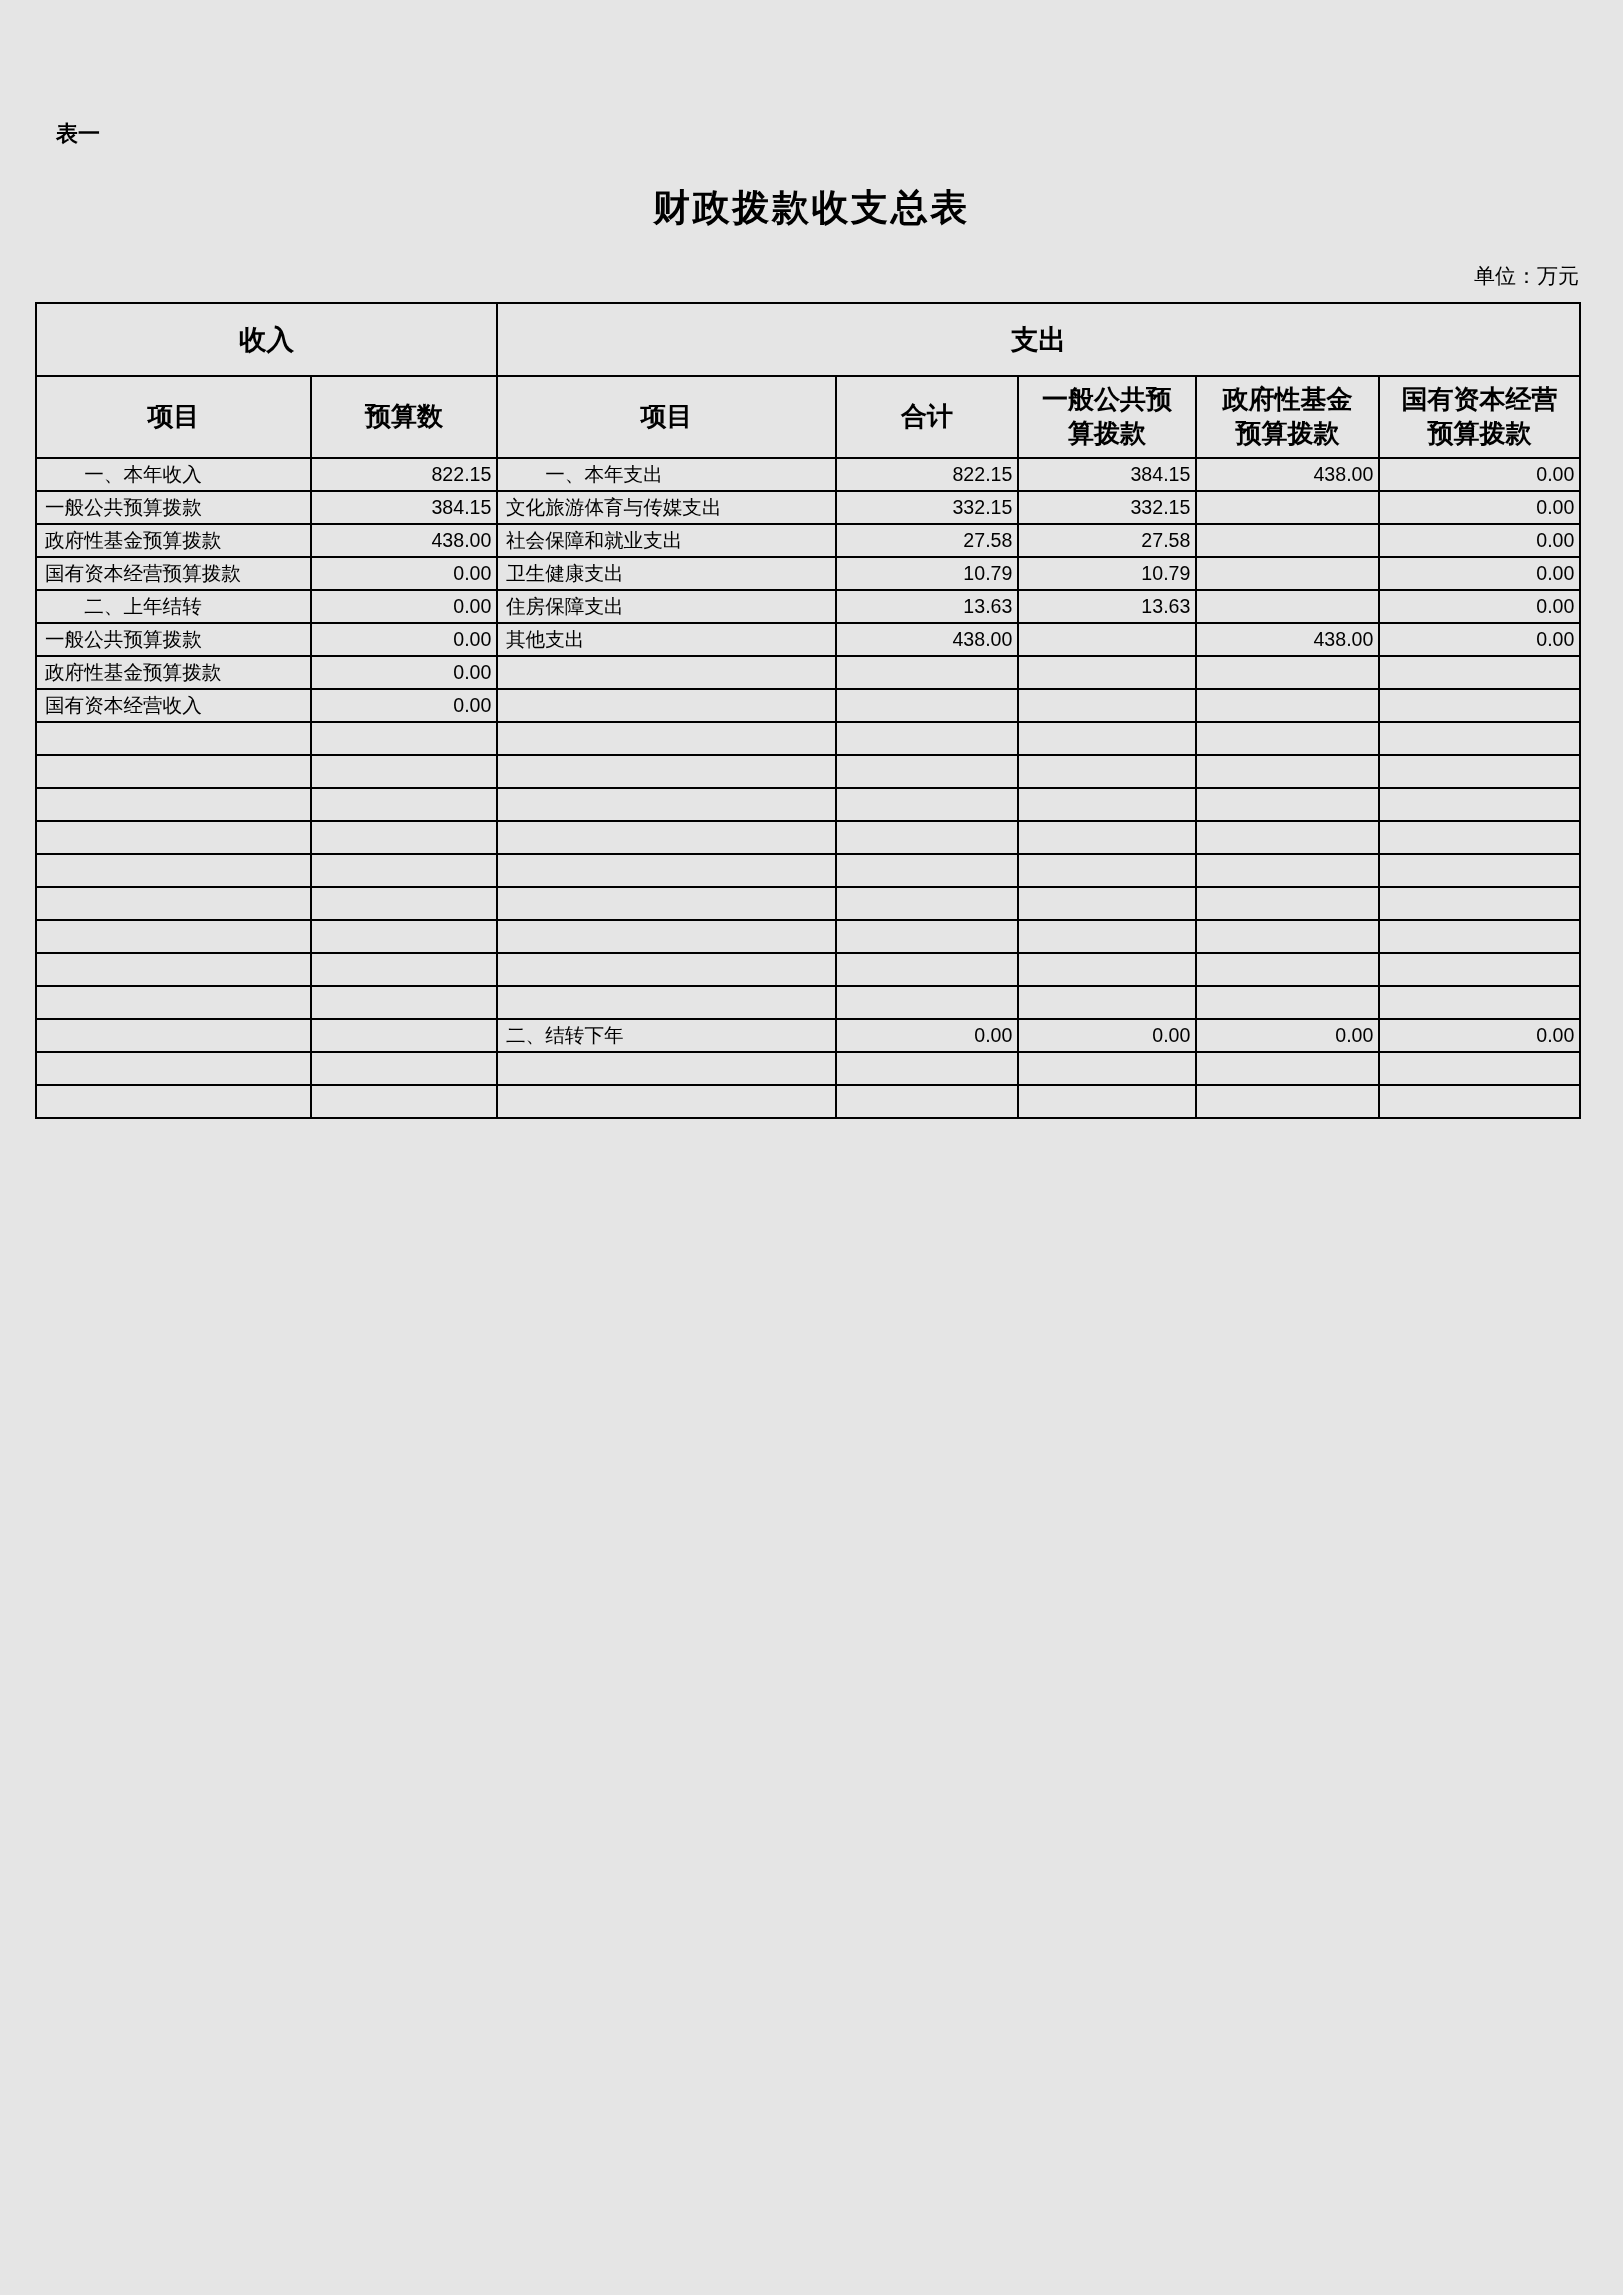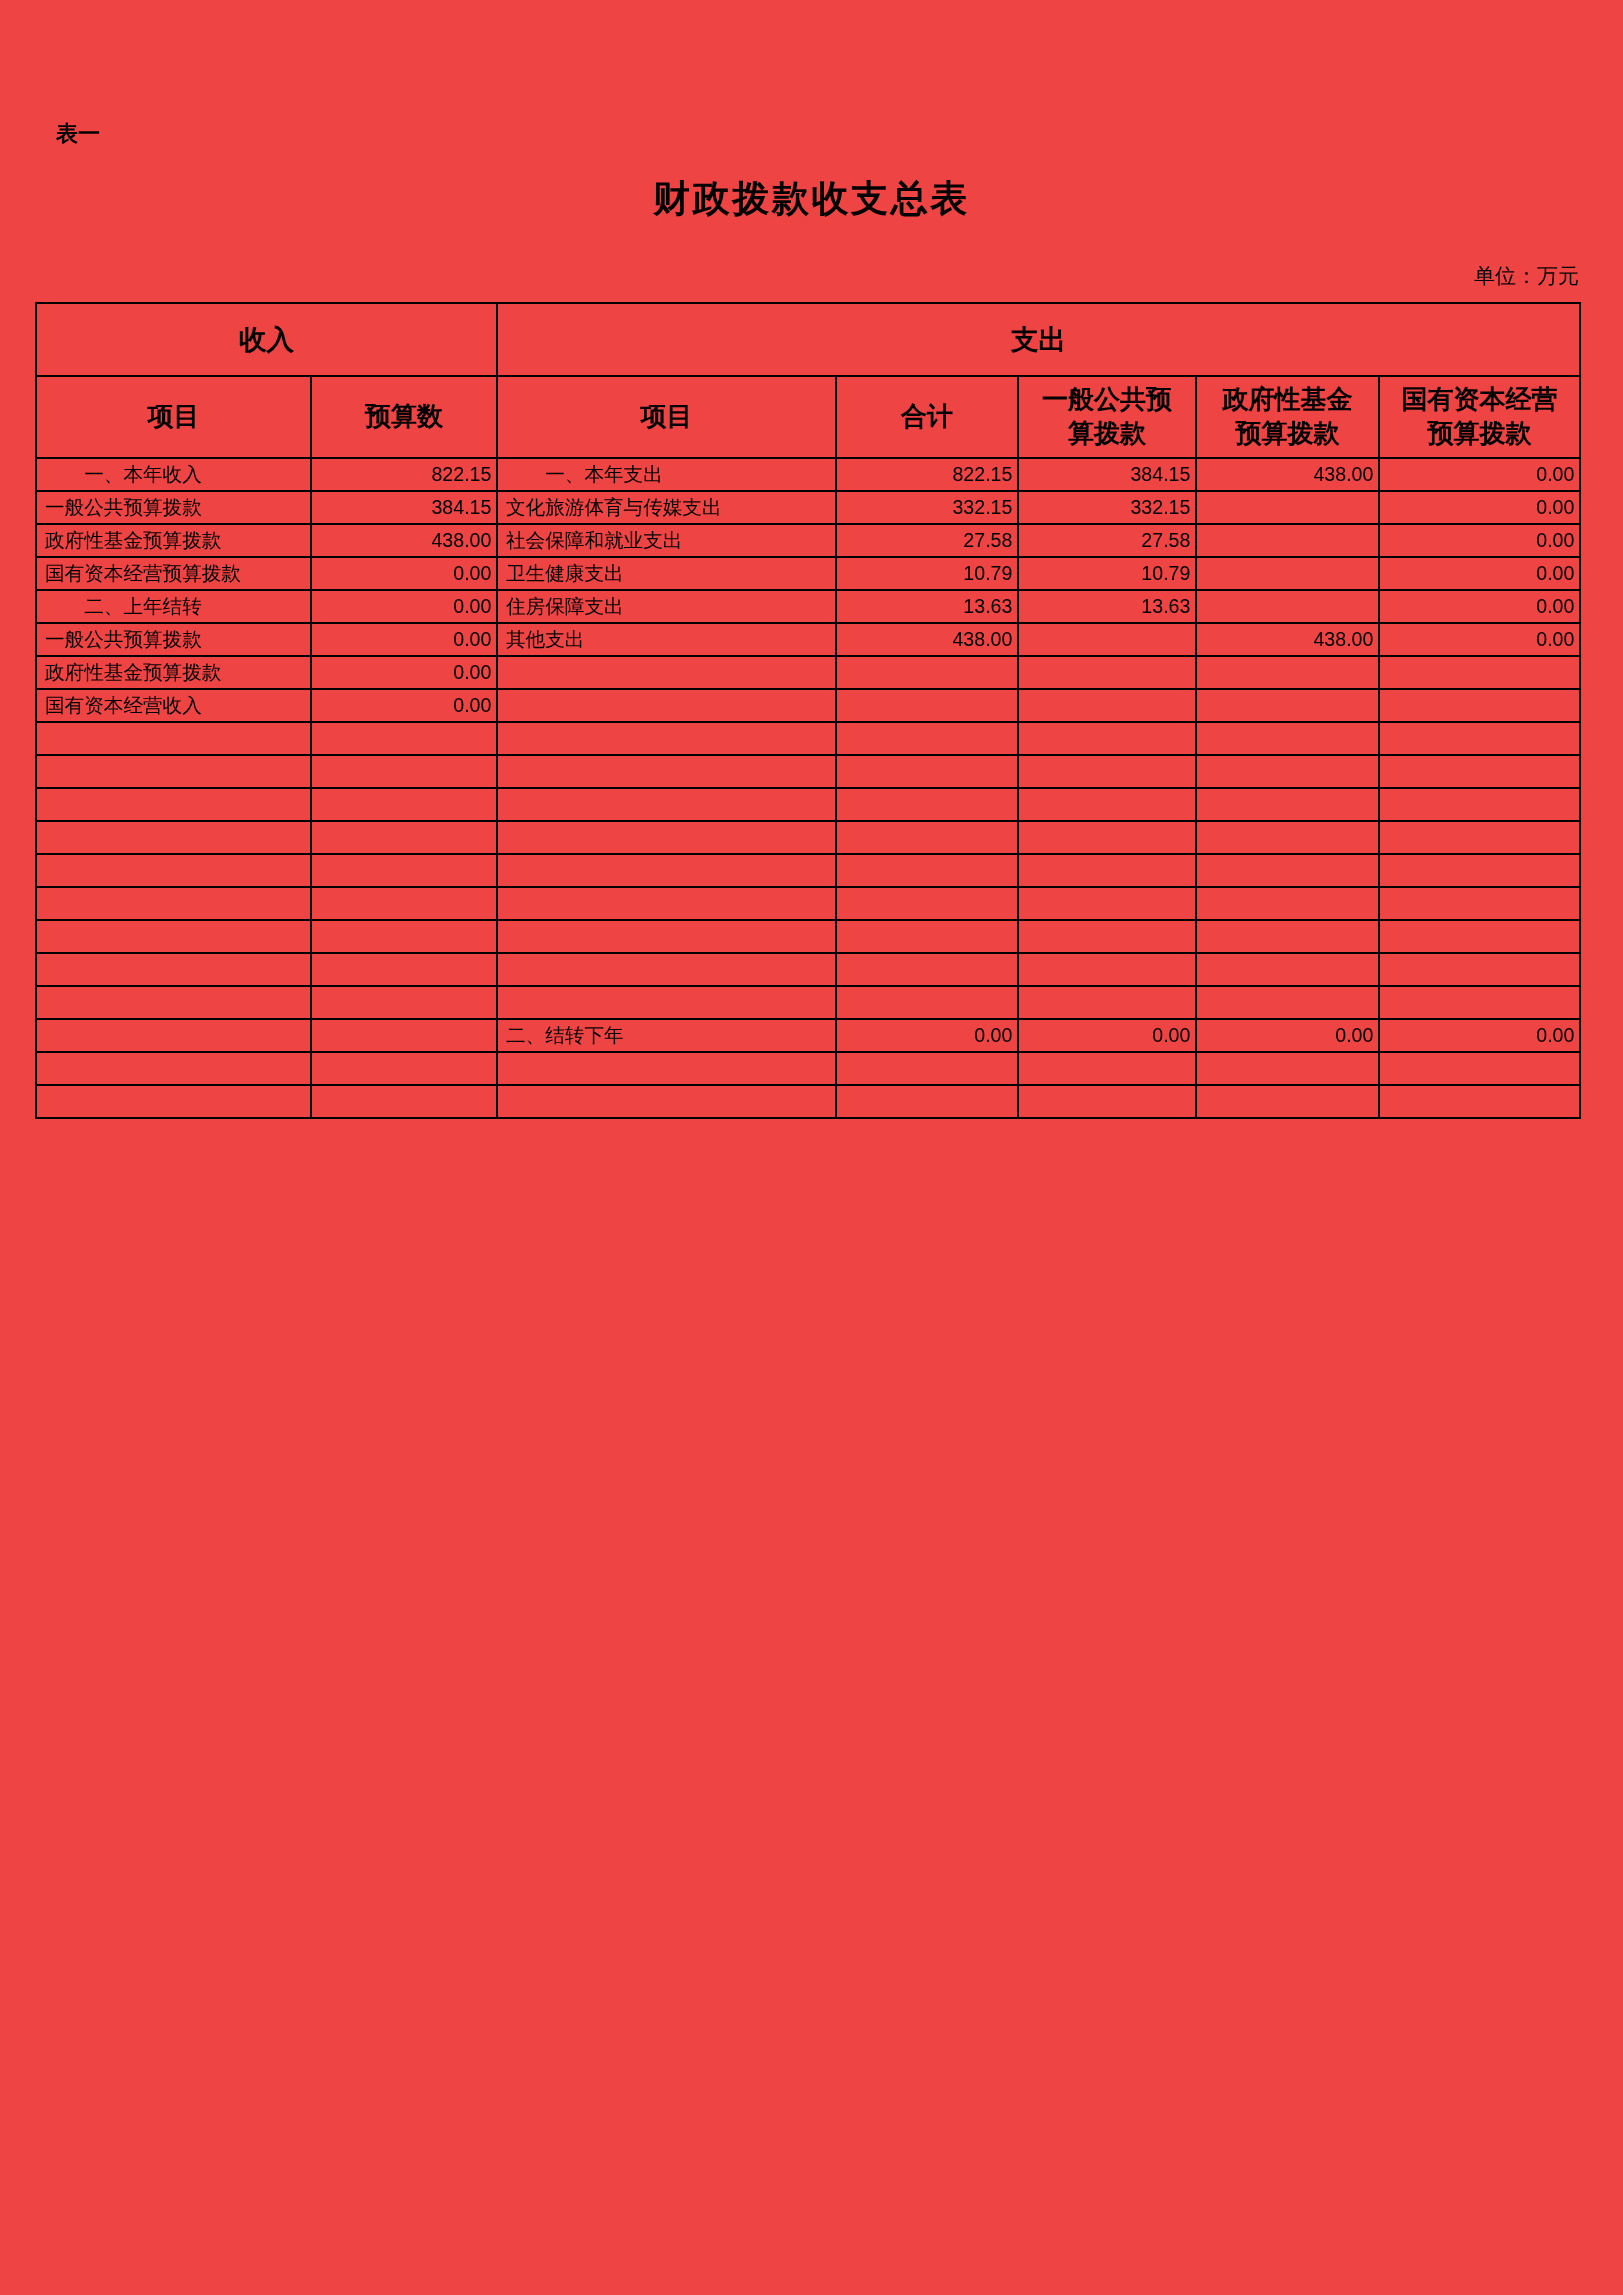--- a/index.html
+++ b/index.html
@@ -4,36 +4,36 @@
 <style>
   html, body {
     margin: 0;
     padding: 0;
     background: #ffffff;
   }
   .sheet {
     position: relative;
     width: 1623px;
     height: 2295px;
-    background: #ef4444;
+    background: #e5e5e5;
     color: #000000;
     font-family: "Liberation Serif", serif;
     overflow: hidden;
   }
   .table-label {
     position: absolute;
     left: 56px;
     top: 119px;
     font-size: 22px;
     font-weight: bold;
   }
   .doc-title {
     position: absolute;
     left: 0;
-    top: 174px;
+    top: 183px;
     width: 1623px;
     text-align: center;
     font-size: 37px;
     font-weight: bold;
     letter-spacing: 2.6px;
   }
   .unit-note {
     position: absolute;
     right: 44px;
     top: 262px;

